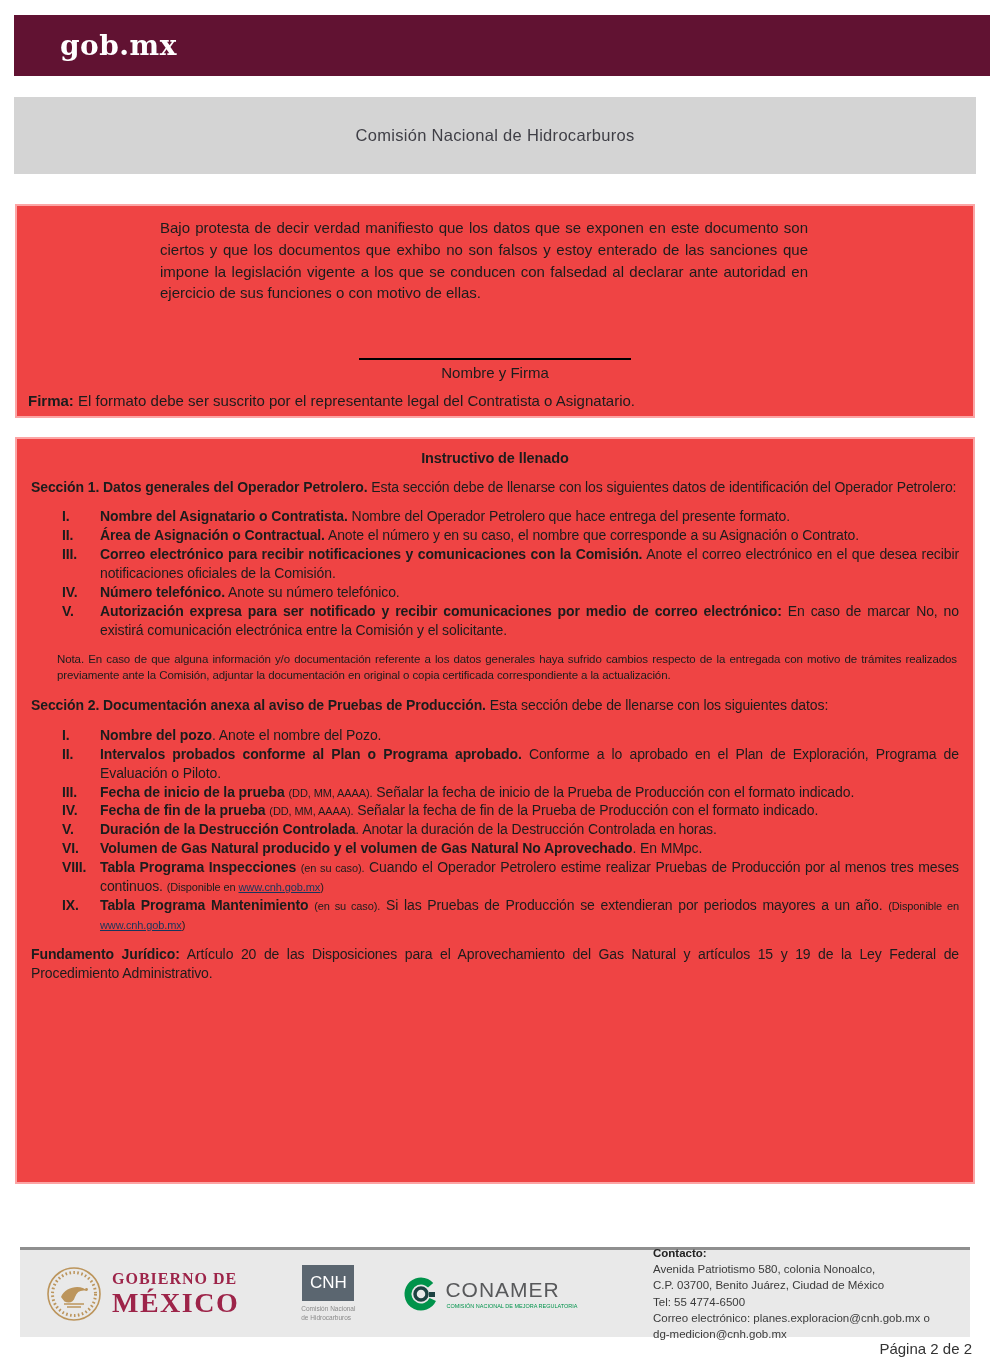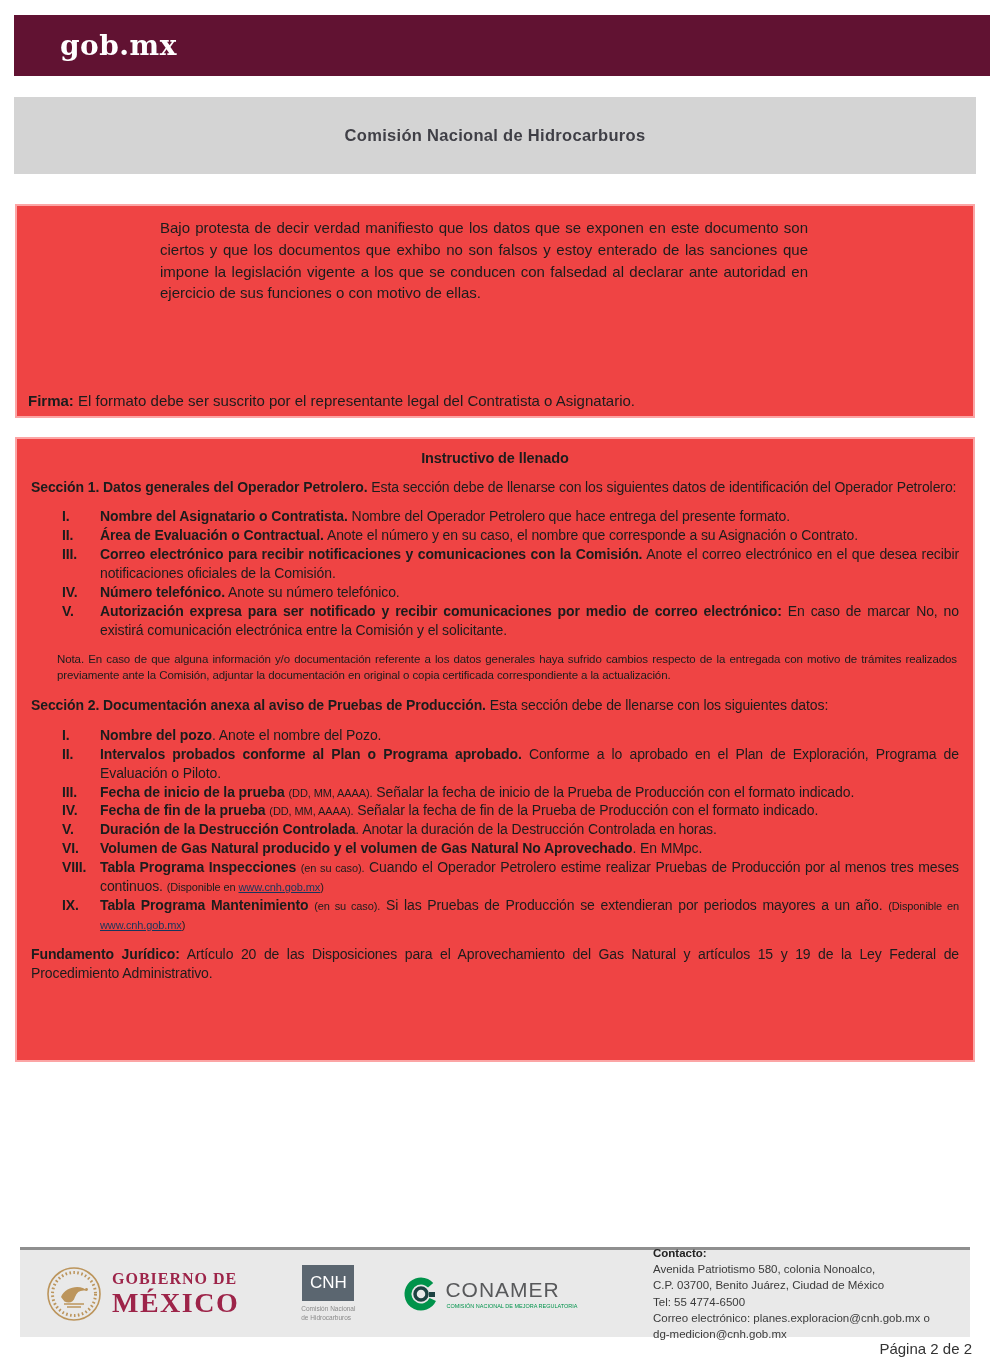--- a/index.html
+++ b/index.html
@@ -5,34 +5,34 @@
   html,body{margin:0;padding:0;background:#ffffff;}
   .page{position:relative;width:990px;height:1363px;background:#fff;
         font-family:"Liberation Sans",sans-serif;color:#1c1c1c;overflow:hidden;}
 
   
   .topbar{position:absolute;left:14px;top:15px;width:962px;height:61px;
           background:var(--accent,#611232);display:flex;align-items:center;padding-left:19px;}
   .gobmx{color:#fff;font-family:"DejaVu Serif","Liberation Serif",serif;
          font-weight:bold;font-size:28px;padding-left:27px;letter-spacing:.5px;}
   .agencybar{position:absolute;left:14px;top:97px;width:962px;height:77px;
-             background:var(--header-gray,#d4d4d4);display:flex;align-items:center;justify-content:center;font-weight:bold;}
+             background:var(--header-gray,#d4d4d4);display:flex;align-items:center;justify-content:center;}
   .agencybar span{font-size:16.5px;color:#3f3f46;letter-spacing:.3px;}
 
   
   .box{position:absolute;left:15px;width:960px;border:2px solid #fca5a5;box-sizing:border-box;background:#ef4444;}
   .box1{top:204px;height:214px;}
   .statement{position:absolute;left:143px;top:11px;width:648px;margin:0;
              text-align:justify;font-size:15px;line-height:1.45;}
   .sig{position:absolute;left:0;top:152px;width:100%;text-align:center;}
   .sigline{width:272px;margin:0 auto;border-top:2px solid #000;}
   .sigcap{font-size:15px;margin-top:4px;}
   .firma{position:absolute;left:11px;bottom:7px;margin:0;font-size:15px;}
 
-  .box2{top:437px;height:625px;padding:10px 14px;overflow:hidden;font-size:14px;
+  .box2{top:437px;height:747px;padding:10px 14px;overflow:hidden;font-size:14px;
         line-height:1.35;letter-spacing:-0.1px;}
   .ititle{margin:0 0 9px 0;text-align:center;font-size:14.5px;font-weight:bold;}
   .lead{margin:0 0 11px 0;text-align:justify;}
   .lead b{font-weight:bold;}
   .rlist{list-style:none;margin:0 0 11px 0;padding:0 0 0 31px;}
   .rlist li{display:flex;}
   .rnum{min-width:35px;padding-right:3px;font-weight:bold;flex-shrink:0;}
   .rtext{flex:1;text-align:justify;}
   .sg-b{font-weight:bold;}
   .sg-s{font-size:11px;}
@@ -71,36 +71,40 @@
   <header class="topbar">
     <div class="gobmx">gob.mx</div>
   </header>
 
   <div class="agencybar">
     <span>Comisión Nacional de Hidrocarburos</span>
   </div>
 
   <section class="box box1">
     <p class="statement">Bajo protesta de decir verdad manifiesto que los datos que se exponen en este documento son ciertos y que los documentos que exhibo no son falsos y estoy enterado de las sanciones que impone la legislación vigente a los que se conducen con falsedad al declarar ante autoridad en ejercicio de sus funciones o con motivo de ellas.</p>
+    <div class="sig">
+      <div class="sigline"></div>
+      <div class="sigcap">Nombre y Firma</div>
+    </div>
     <p class="firma"><b>Firma:</b><span> El formato debe ser suscrito por el representante legal del Contratista o Asignatario.</span></p>
   </section>
 
   <section class="box box2">
     <h3 class="ititle">Instructivo de llenado</h3>
 
     <p class="lead"><b>Sección 1. Datos generales del Operador Petrolero.</b><span> Esta sección debe de llenarse con los siguientes datos de identificación del Operador Petrolero:</span></p>
 
     <ul class="rlist">
       <li>
           <span class="rnum">I.</span>
           <span class="rtext"><span class="sg-b">Nombre del Asignatario o Contratista.</span><span class="sg-n"> Nombre del Operador Petrolero que hace entrega del presente formato.</span></span>
         </li>
       <li>
           <span class="rnum">II.</span>
-          <span class="rtext"><span class="sg-b">Área de Evaluación o Contractual.</span><span class="sg-n"> Anote el número y en su caso, el nombre que corresponde a su Asignación o Contrato.</span></span>
+          <span class="rtext"><span class="sg-b">Área de Asignación o Contractual.</span><span class="sg-n"> Anote el número y en su caso, el nombre que corresponde a su Asignación o Contrato.</span></span>
         </li>
       <li>
           <span class="rnum">III.</span>
           <span class="rtext"><span class="sg-b">Correo electrónico para recibir notificaciones y comunicaciones con la Comisión.</span><span class="sg-n"> Anote el correo electrónico en el que desea recibir notificaciones oficiales de la Comisión.</span></span>
         </li>
       <li>
           <span class="rnum">IV.</span>
           <span class="rtext"><span class="sg-b">Número telefónico.</span><span class="sg-n"> Anote su número telefónico.</span></span>
         </li>
       <li>

